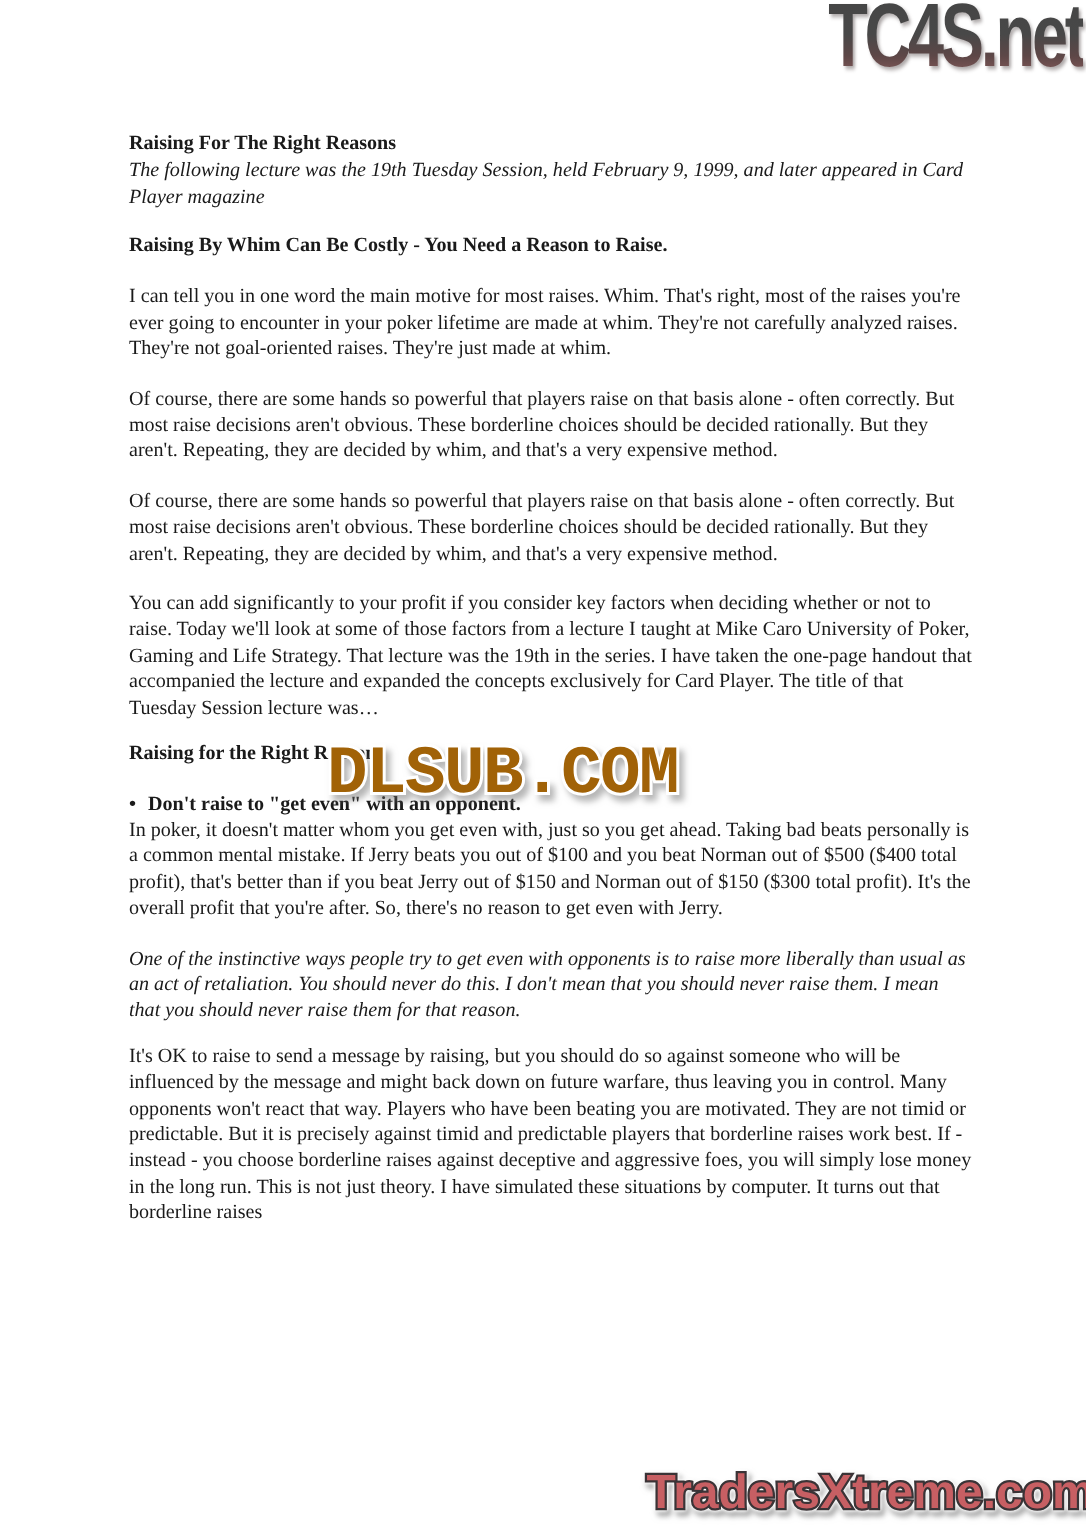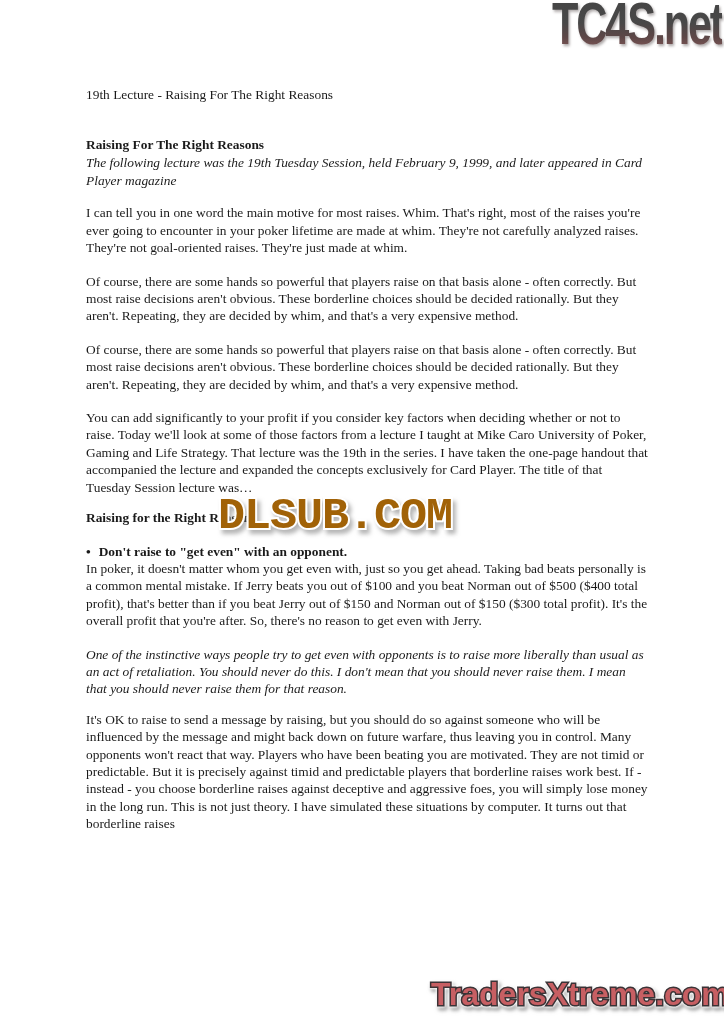--- a/index.html
+++ b/index.html
@@ -63,24 +63,24 @@
 </style>
 </head>
 <body>
 
 <div class="page">
 
   <div class="wm-tc4s">TC4S.net</div>
 
   <div class="content">
 
-    <p class="page-header">19th Lecture - Raising For The Right Reasons</p>
 
     <p class="title-block"><b>Raising For The Right Reasons</b><br><i>The following lecture was the 19th Tuesday Session, held February 9, 1999, and later appeared in Card Player magazine</i></p>
 
+    <p class="headline">Raising By Whim Can Be Costly - You Need a Reason to Raise.</p>
 
     <p class="para">I can tell you in one word the main motive for most raises. Whim. That's right, most of the raises you're ever going to encounter in your poker lifetime are made at whim. They're not carefully analyzed raises. They're not goal-oriented raises. They're just made at whim.</p>
 
     <p class="para">Of course, there are some hands so powerful that players raise on that basis alone - often correctly. But most raise decisions aren't obvious. These borderline choices should be decided rationally. But they aren't. Repeating, they are decided by whim, and that's a very expensive method.</p>
 
     <p class="para">Of course, there are some hands so powerful that players raise on that basis alone - often correctly. But most raise decisions aren't obvious. These borderline choices should be decided rationally. But they aren't. Repeating, they are decided by whim, and that's a very expensive method.</p>
 
     <p class="para p-watermarked">You can add significantly to your profit if you consider key factors when deciding whether or not to raise. Today we'll look at some of those factors from a lecture I taught at Mike Caro University of Poker, Gaming and Life Strategy. That lecture was the 19th in the series. I have taken the one-page handout that accompanied the lecture and expanded the concepts exclusively for Card Player. The title of that Tuesday Session lecture was…</p>
 
     <p class="section-heading">Raising for the Right Reasons</p>

